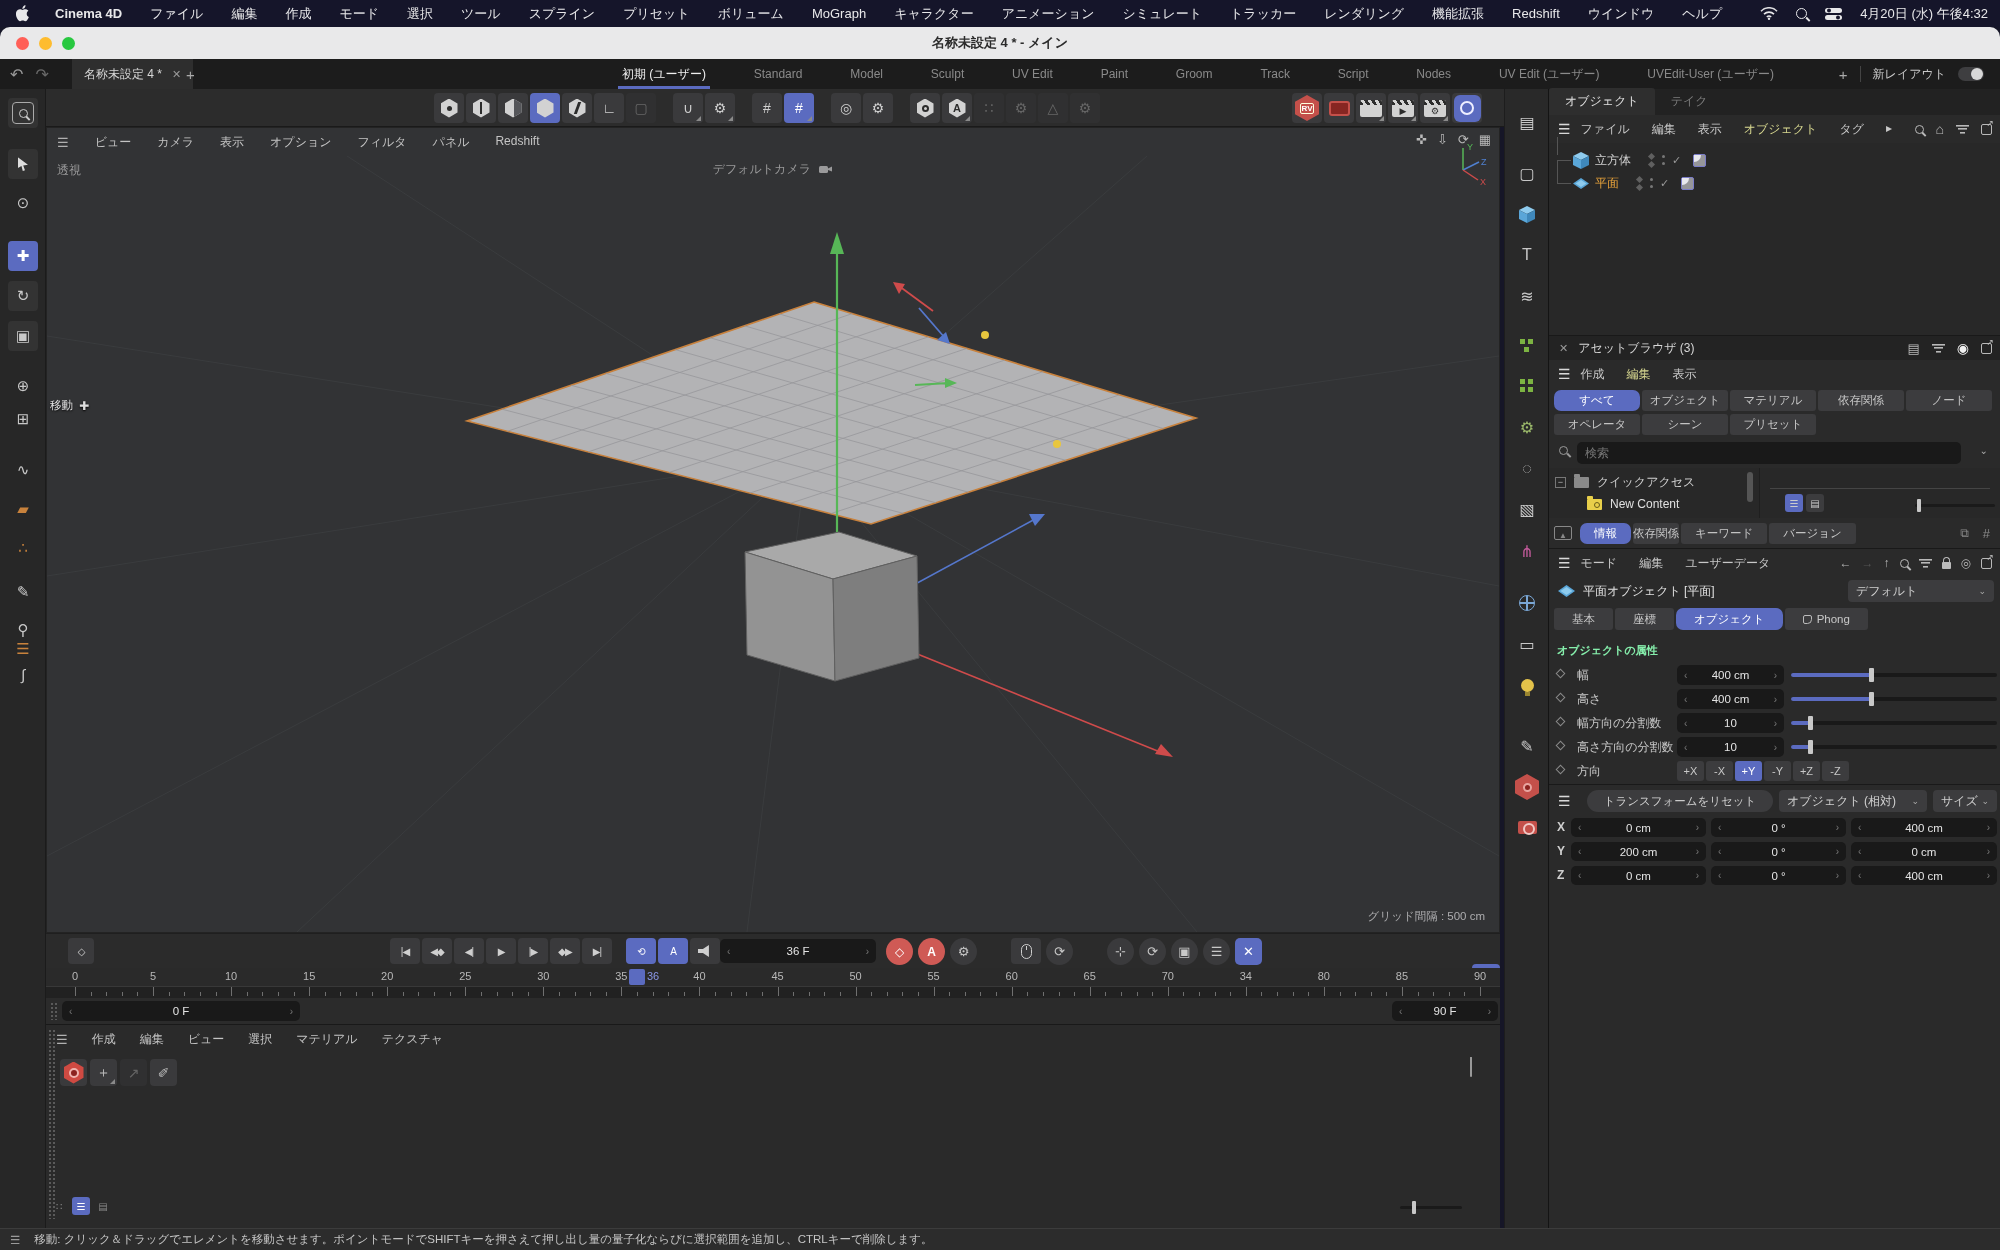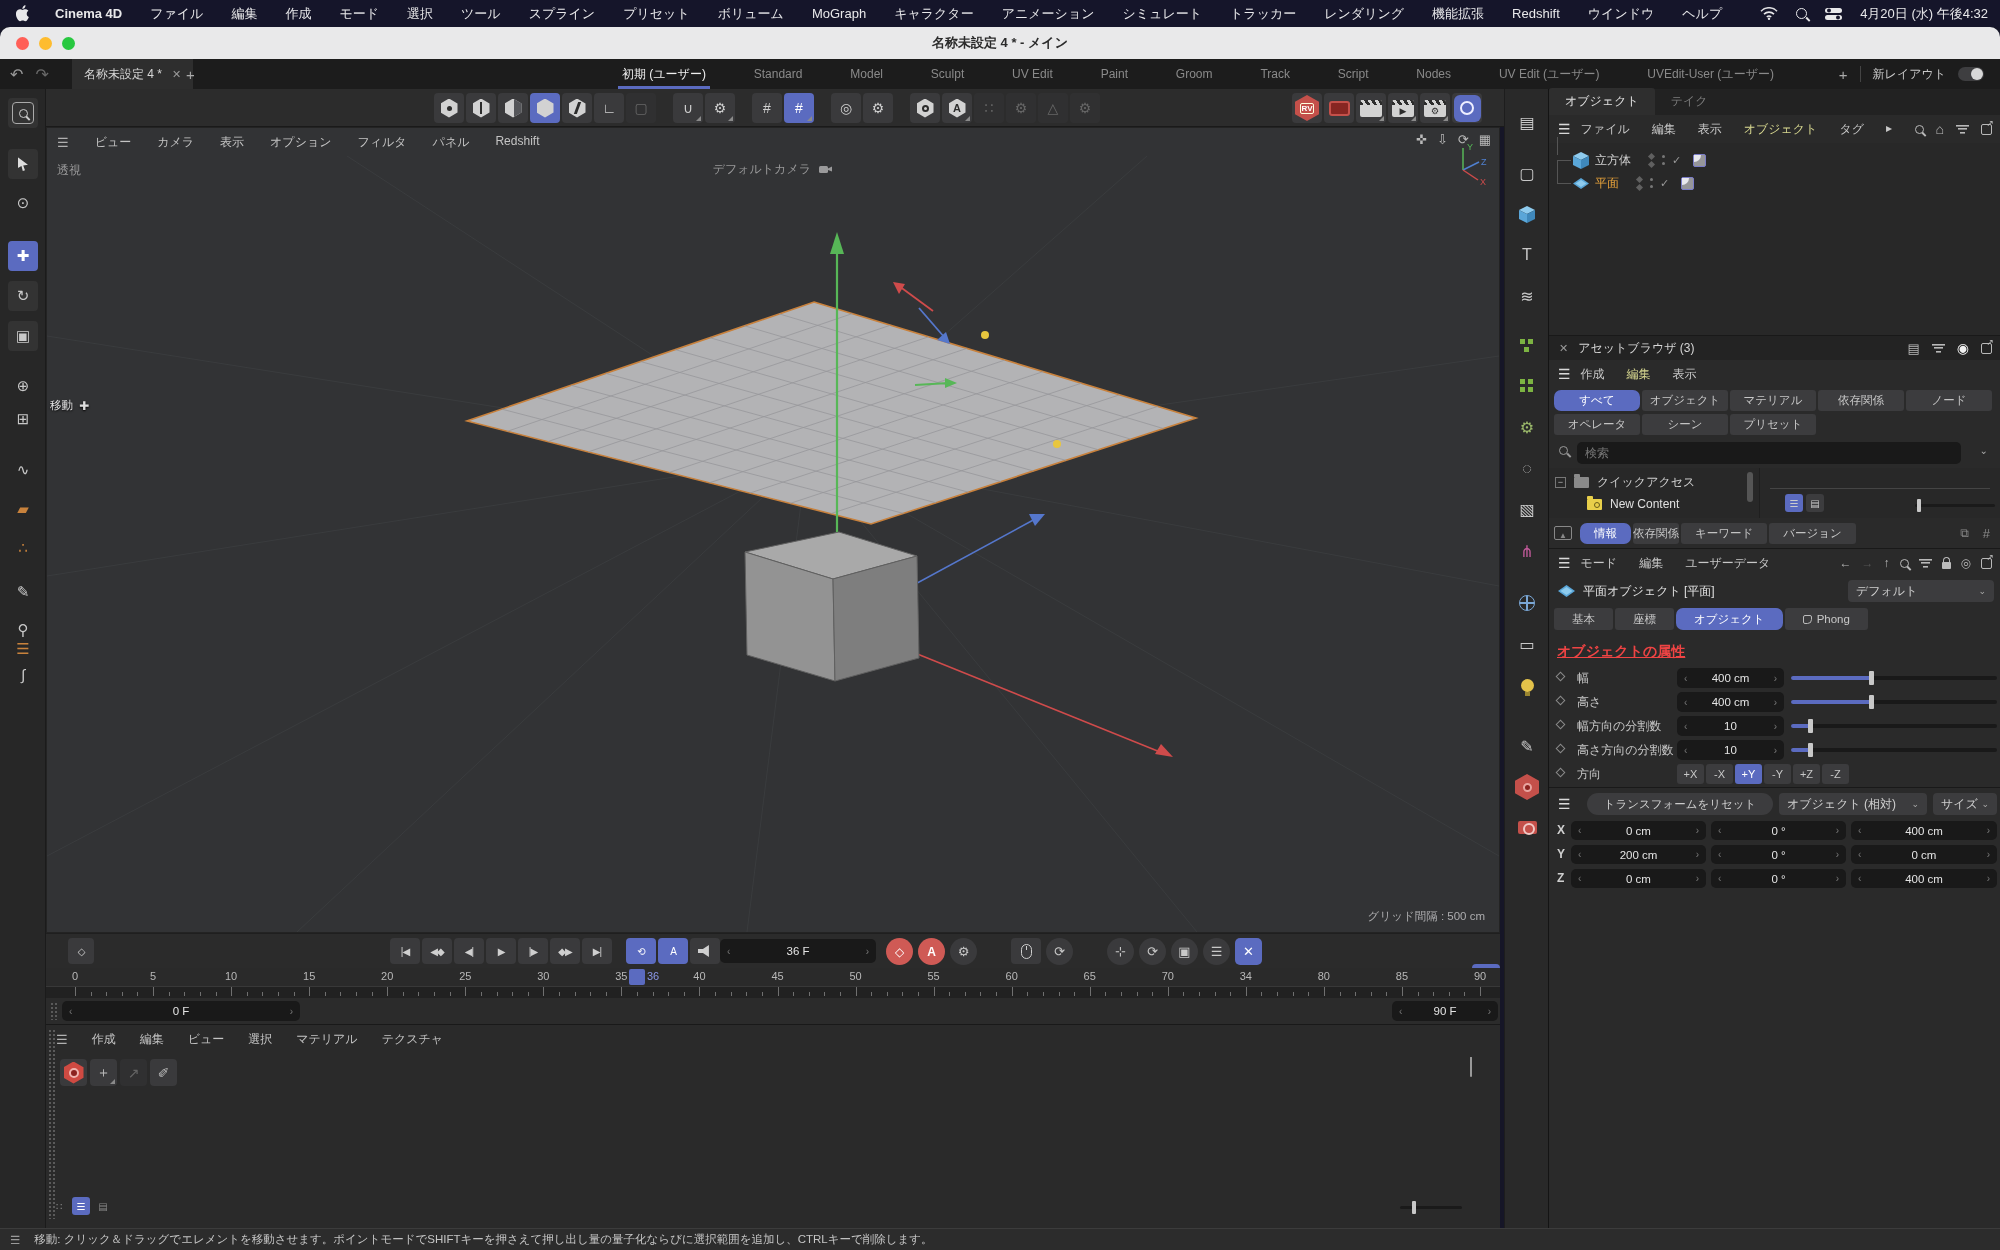--- a/index.html
+++ b/index.html
@@ -879,21 +879,21 @@
             <span>座標</span>
           </span>
           <span class="fbtn active" style="padding: 0px 18px; height: 22px;">
             <span>オブジェクト</span>
           </span>
           <span class="fbtn" style="padding: 0px 18px; height: 22px;">
             <span style="width: 9px; height: 9px; border: 1.2px solid rgb(187, 187, 187); border-radius: 2px 2px 50%; margin-right: 5px;"></span>
             <span>Phong</span>
           </span>
         </div>
-      <div style="color:#ef4444;font-weight:700;font-size:14px;padding:8px 0 6px 8px;text-decoration:underline;">オブジェクトの属性</div>
+      <div style="color:#86efac;font-weight:700;font-size:11px;padding:8px 0 6px 8px;">オブジェクトの属性</div>
       <div id="at-props" style="position:relative;height:120px;">
           <div style="position: absolute; left: 0px; top: 0px; width: 100%; height: 22px;">
             <span class="diam" style="position: absolute; left: 8px; top: 6px;"></span>
             <span style="position: absolute; left: 28px; top: 3px; color: rgb(200, 200, 200);">幅</span>
             <div class="fld" style="position: absolute; left: 128px; top: 1px; width: 107px; height: 20px;">
               <span class="ar">‹</span>
               <span>400 cm</span>
               <span class="ar">›</span>
             </div>
             <div class="slider" style="position: absolute; left: 242px; top: 9px; width: 206px;">

